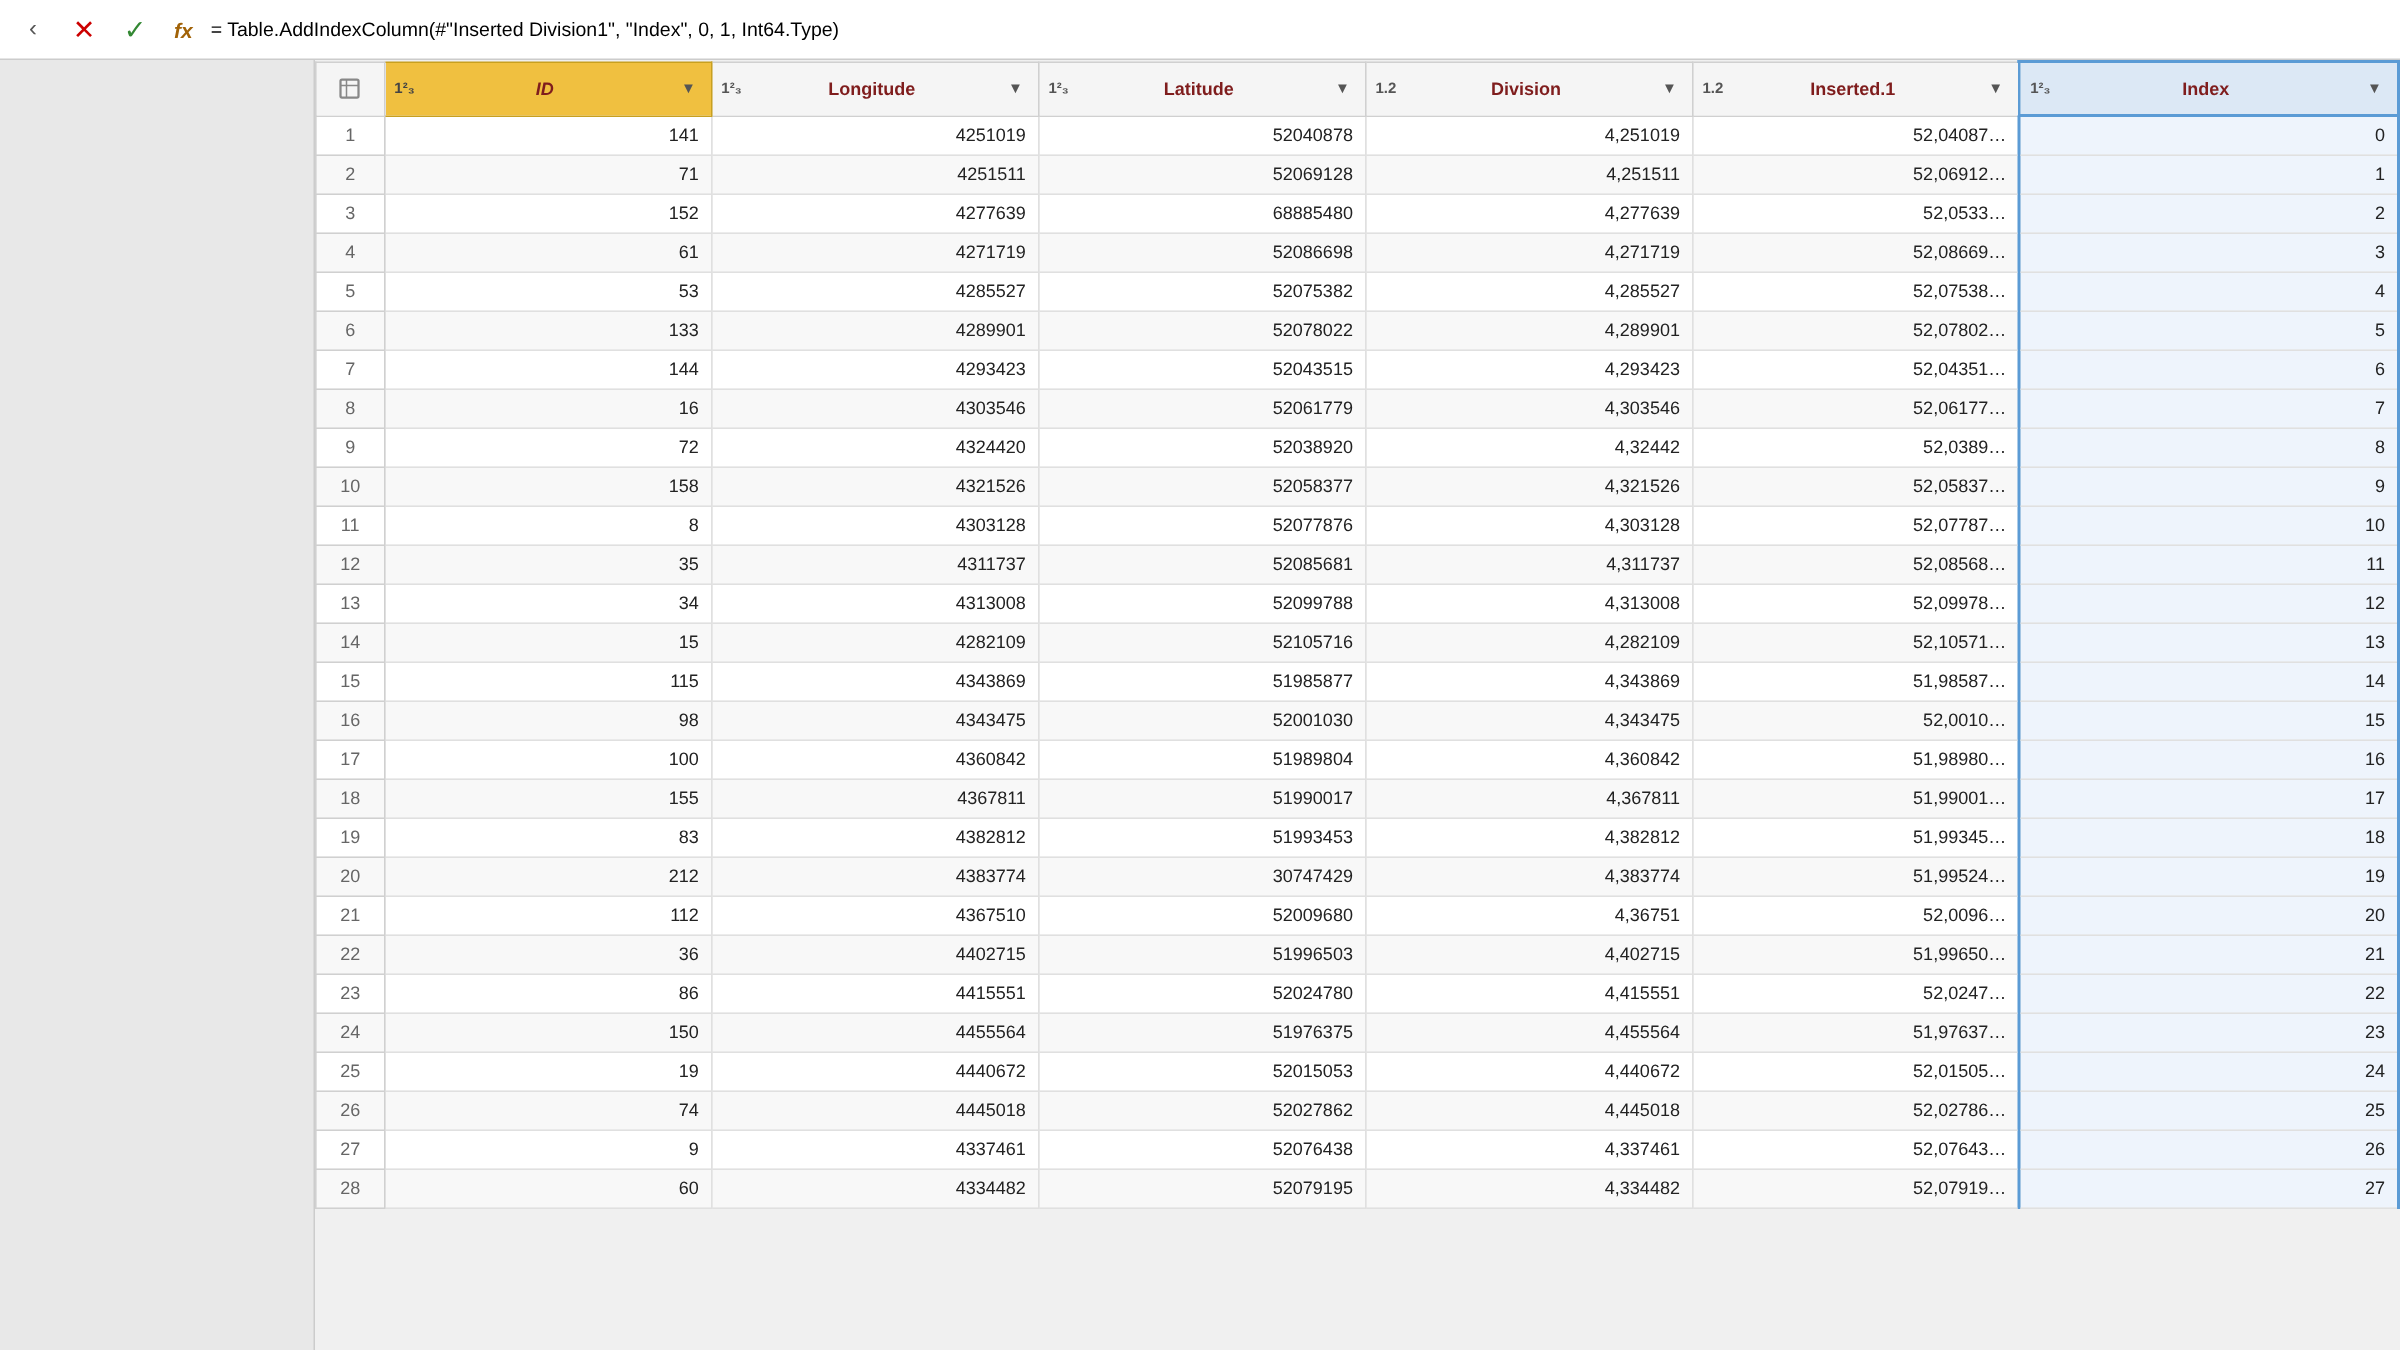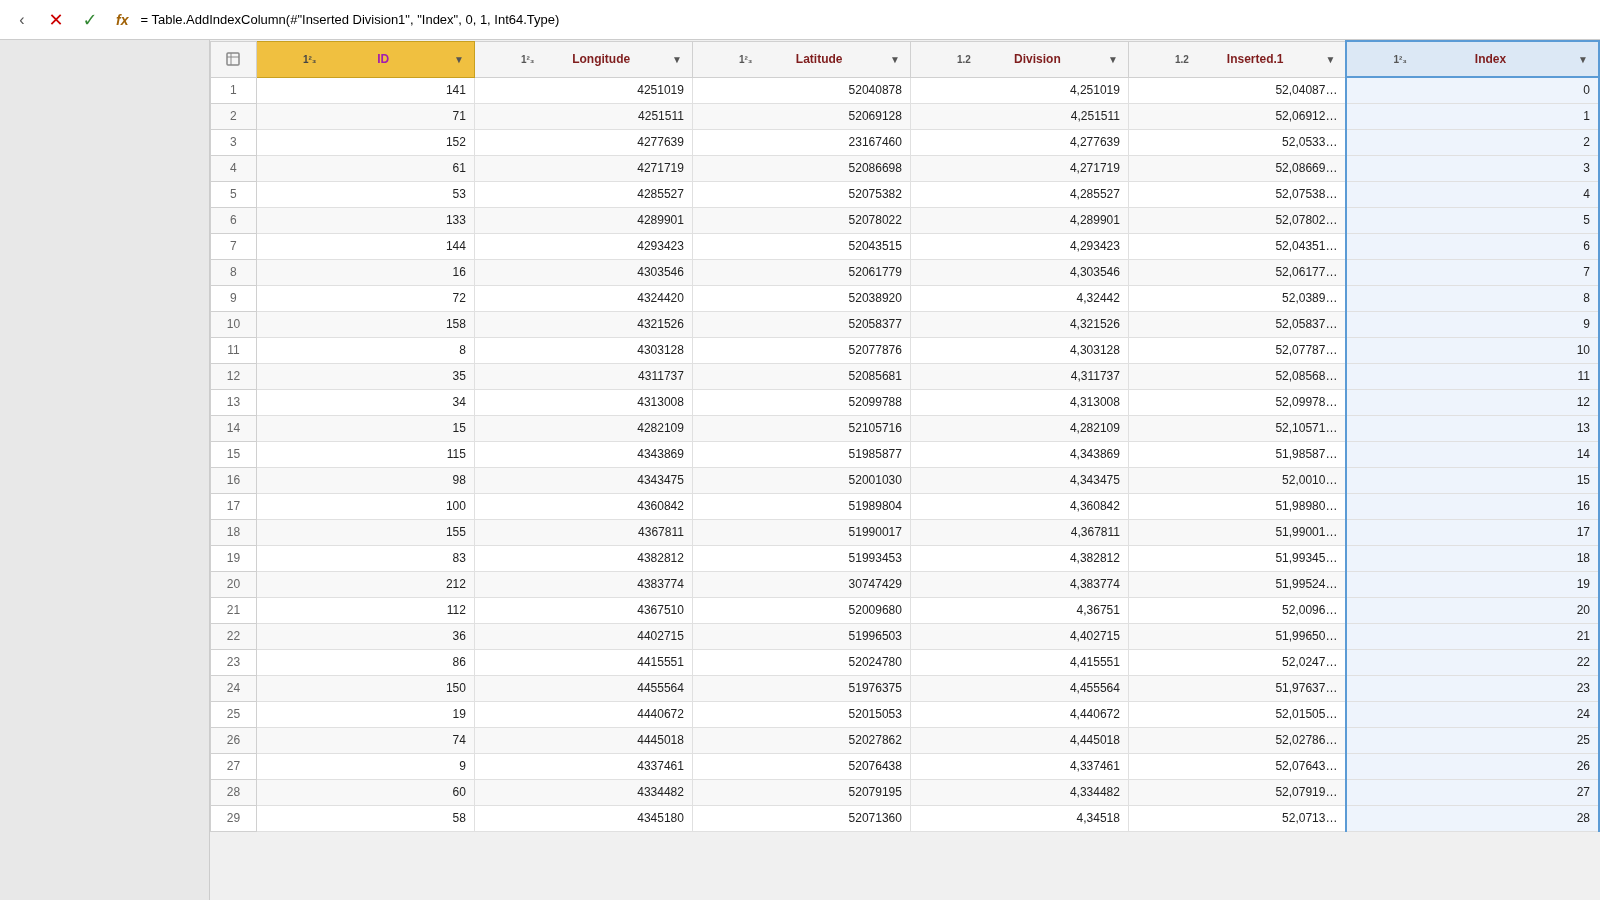--- a/index.html
+++ b/index.html
@@ -92,21 +92,20 @@
       white-space: nowrap;
       overflow: hidden;
     }
 
     .col-header-content {
       display: flex;
       align-items: center;
       height: 100%;
       padding: 0 6px;
       gap: 4px;
-      margin-left: 40px;
     }
 
     .col-type-badge {
       display: flex;
       align-items: center;
       font-size: 10px;
       color: #555;
       flex-shrink: 0;
     }
 
@@ -129,21 +128,21 @@
       color: #555;
       font-size: 10px;
       flex-shrink: 0;
     }
 
     
     .col-header-id {
       background: #f0c040;
       border: 1px solid #c8a020;
     }
-    .col-header-id .col-label { color: #a21caf; }
+    .col-header-id .col-label { color: #7f1d1d; font-style: italic; }
     .col-header-id .col-type-badge { color: #444; }
 
     
     .col-header-index {
       background: #dce8f5;
       border: 2px solid #5b9bd5;
     }
 
     
     .row-num {
@@ -301,21 +300,21 @@
             <td>4251511</td>
             <td>52069128</td>
             <td>4,251511</td>
             <td>52,06912…</td>
             <td class="td-index">1</td>
           </tr>
           <tr>
             <td class="row-num">3</td>
             <td>152</td>
             <td>4277639</td>
-            <td>23167460</td>
+            <td>68885480</td>
             <td>4,277639</td>
             <td>52,0533…</td>
             <td class="td-index">2</td>
           </tr>
           <tr>
             <td class="row-num">4</td>
             <td>61</td>
             <td>4271719</td>
             <td>52086698</td>
             <td>4,271719</td>
@@ -531,25 +530,16 @@
           </tr>
           <tr>
             <td class="row-num">28</td>
             <td>60</td>
             <td>4334482</td>
             <td>52079195</td>
             <td>4,334482</td>
             <td>52,07919…</td>
             <td class="td-index">27</td>
           </tr>
-          <tr>
-            <td class="row-num">29</td>
-            <td>58</td>
-            <td>4345180</td>
-            <td>52071360</td>
-            <td>4,34518</td>
-            <td>52,0713…</td>
-            <td class="td-index">28</td>
-          </tr>
         </tbody>
     </table>
   </div>
 </div>
 
 </body></html>

